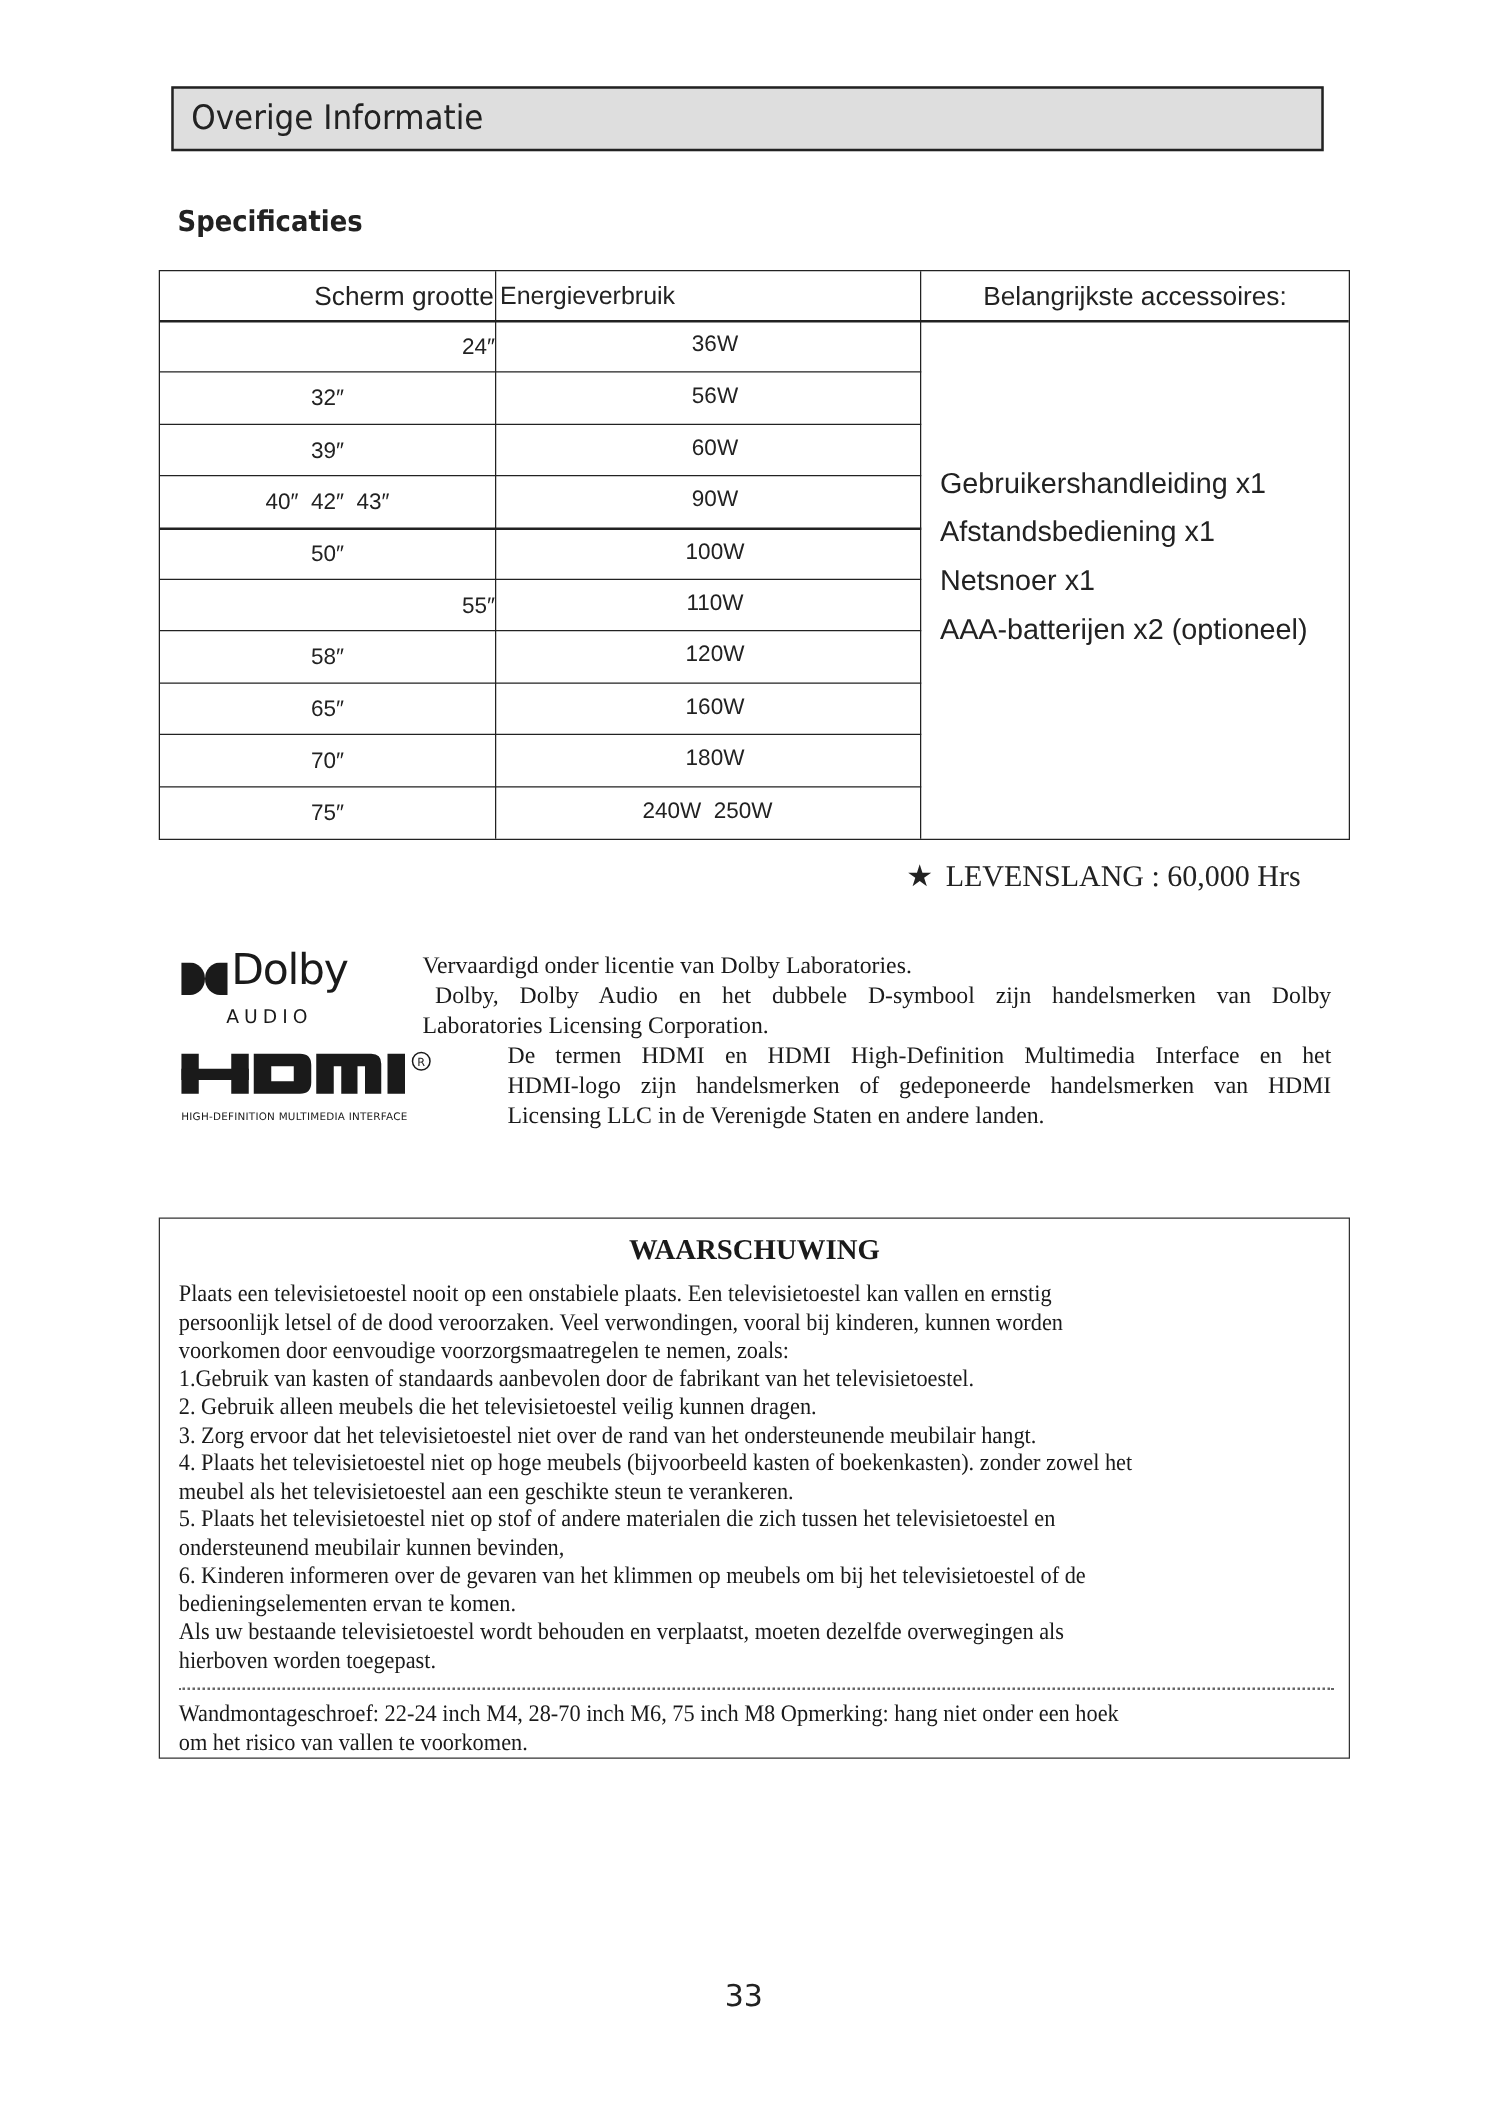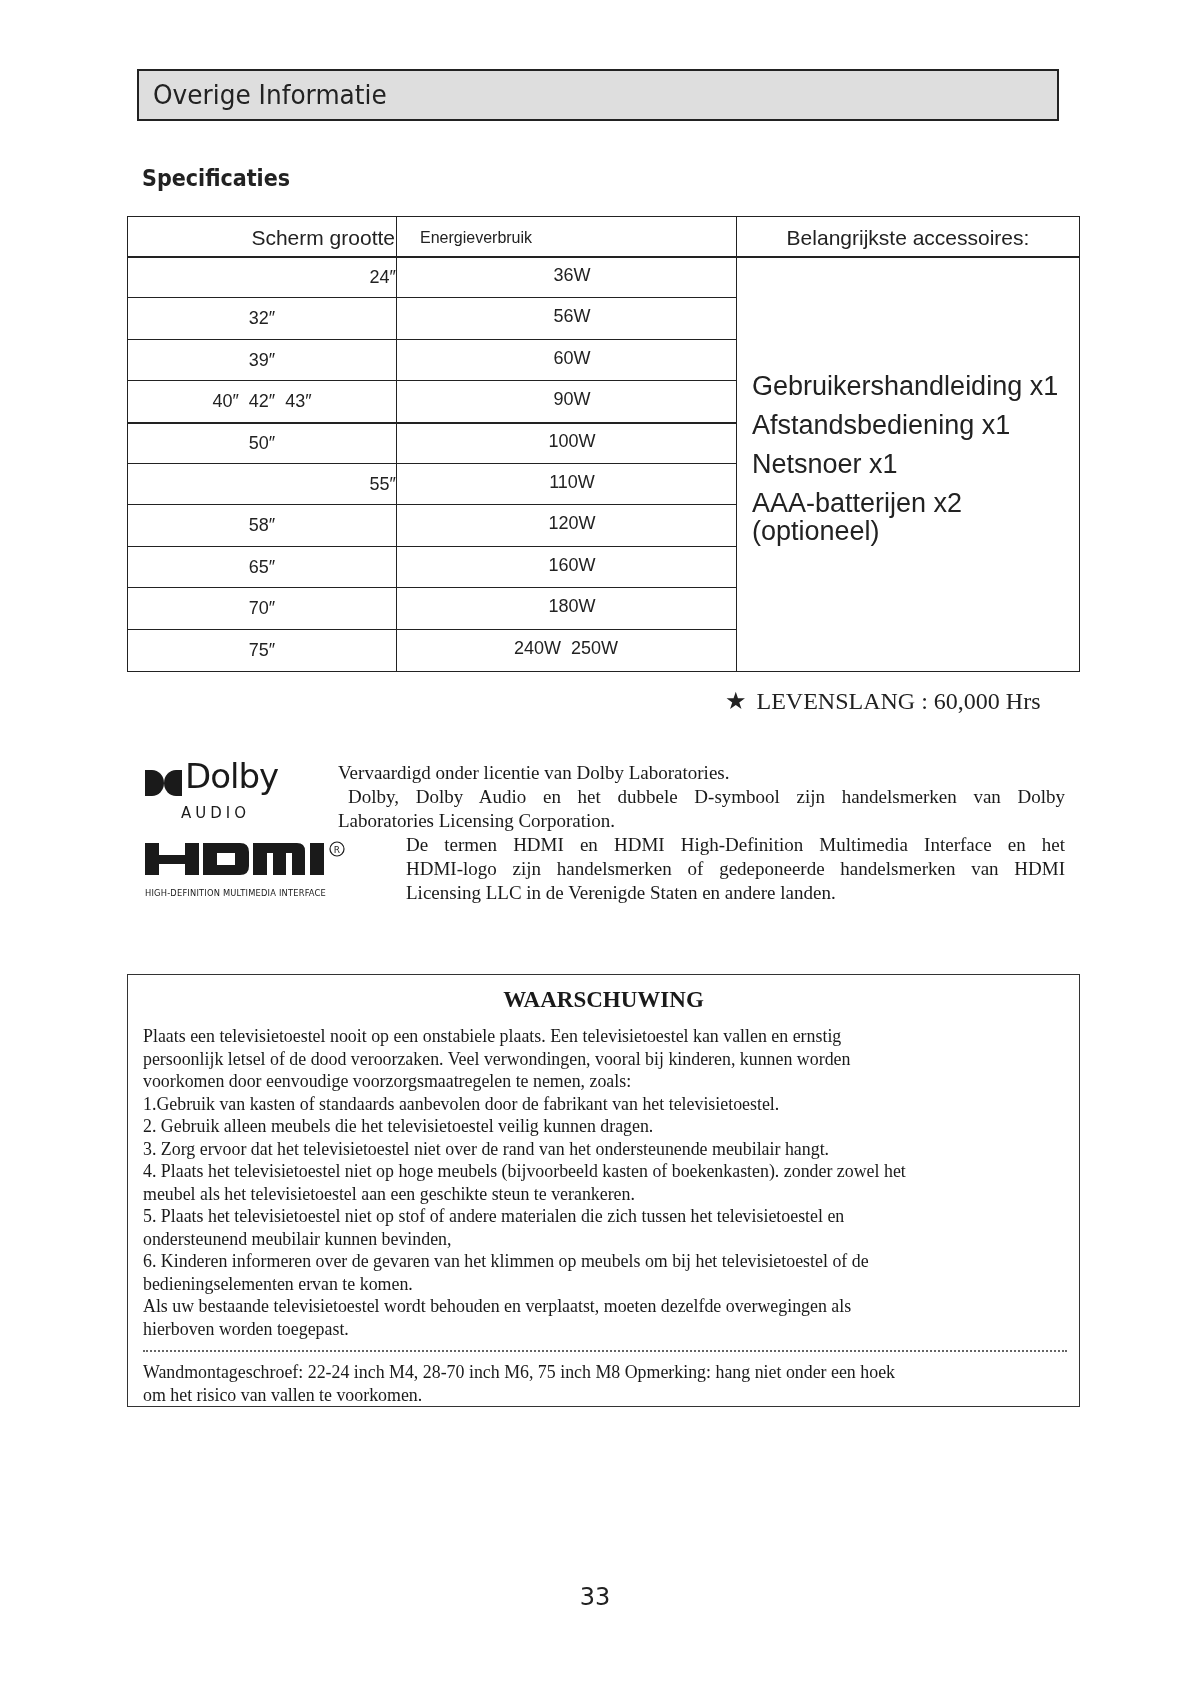--- a/index.html
+++ b/index.html
@@ -28,21 +28,21 @@
       left: 127px; top: 216px; width: 953px; height: 456px;
       border: 1.5px solid #222; box-sizing: border-box;
     }
     .hdr { position: absolute; top: 0; height: 41px; box-sizing: border-box;
            font-family: "Liberation Sans", sans-serif; color: #222; }
     .hline { position: absolute; left: 0; height: 0; border-top: 1.4px solid #222; }
     .vline { position: absolute; width: 0; border-left: 1.4px solid #222; }
     .cell { position: absolute; box-sizing: border-box; font-family: "Liberation Sans", sans-serif;
             font-size: 18px; color: #222; text-align: center; }
     #acc-list { position: absolute; left: 15px; top: 155px; font-family: "Liberation Sans", sans-serif;
-                font-size: 27px; color: #222; }
+                font-size: 23px; color: #222; }
     #acc-list div { height: 39px; line-height: 28px; }
 
     #lifetime {
       left: 725px; top: 687px; font-family: "Liberation Serif", serif; font-size: 24px; color: #222;
     }
     #lifetime .star { font-size: 24px; margin-right: 10px; }
 
     
     #dolby-logo { left: 145px; top: 764px; width: 145px; height: 60px; }
     #dolby-word { position: absolute; left: 40px; top: -8px; font-family: "DejaVu Sans", sans-serif;
@@ -84,21 +84,21 @@
 <body>
 
 <div id="title-box" class="abs">
   <span id="title-text">Overige Informatie</span>
 </div>
 
 <div id="spec-heading" class="abs">Specificaties</div>
 
 <div id="spec-table" class="abs">
   <div class="hdr" style="left:0;width:267px;font-size:21px;text-align:right;line-height:41px;">Scherm grootte</div>
-  <div class="hdr" style="left:292px;width:300px;font-size:16px;line-height:41px;">Energieverbruik</div>
+  <div class="hdr" style="left:272px;width:300px;font-size:20px;line-height:41px;">Energieverbruik</div>
   <div class="hdr" style="left:609px;width:342px;font-size:21px;text-align:center;line-height:41px;">Belangrijkste accessoires:</div>
 
   <div class="hline" style="top:39px;width:951px;border-top-width:2px;"></div>
   <div class="vline" style="left:268px;top:0;height:454px;"></div>
   <div class="vline" style="left:608px;top:0;height:454px;"></div>
 
   <div id="row-lines">
       <div class="hline" style="top: 80.4px; width: 609px;"></div>
       <div class="hline" style="top: 121.8px; width: 609px;"></div>
       <div class="hline" style="top: 163.2px; width: 609px;"></div>

